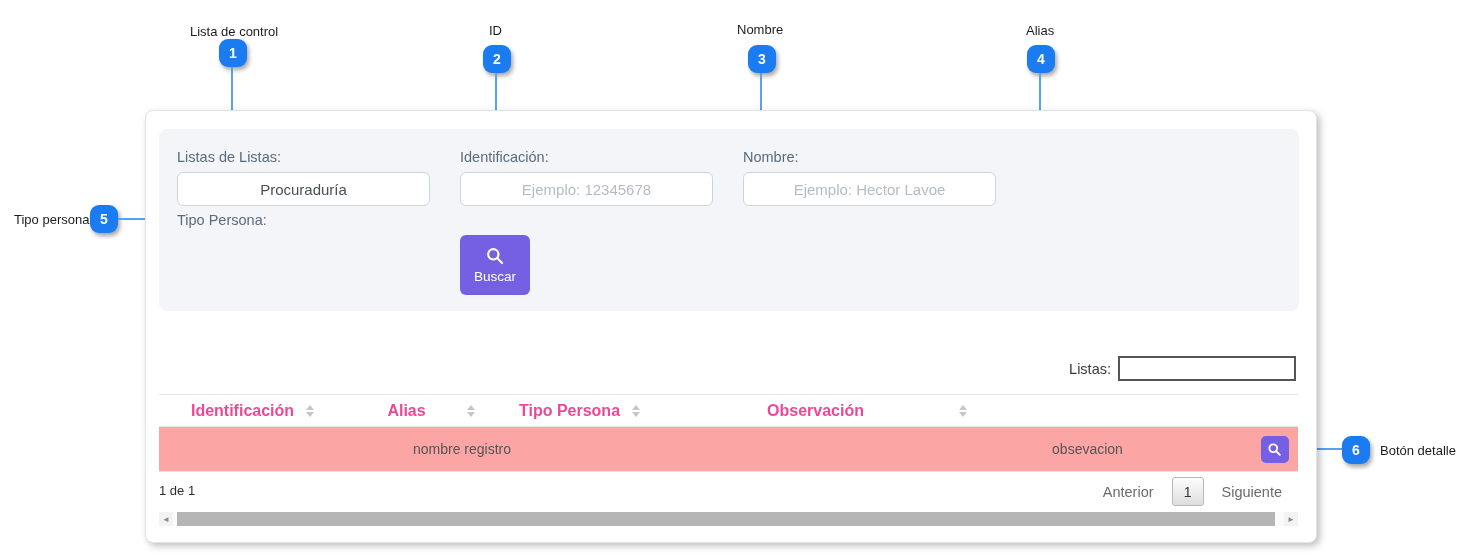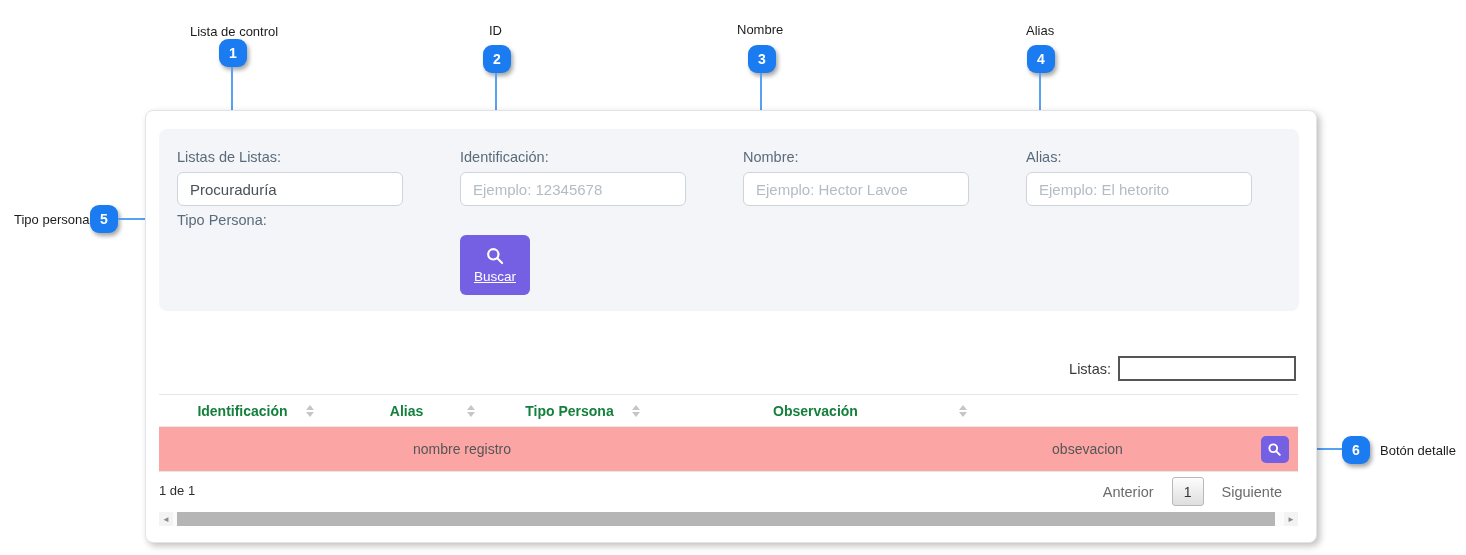--- a/index.html
+++ b/index.html
@@ -15,43 +15,43 @@
   .cline.v { width:2px; } .cline.h { height:2px; }
 
   
   .card { position:absolute; left:145px; top:110px; width:1172px; height:433px; background:#fff;
           border:1px solid #e4e4e7; border-radius:8px; box-shadow:3px 3px 7px rgba(0,0,0,.25); }
 
   .form-panel { position:absolute; left:13px; top:18px; width:1140px; height:182px;
                 background:#f4f5f8; border-radius:8px; }
   .fgroup { position:absolute; }
   .flabel { font-size:14.5px; color:#5a6b7b; display:block; }
-  .finput { margin-top:7px; width:226px; height:34px; border:1px solid #ced4da; border-radius:6px;
+  .finput { margin-top:7px; width:253px; height:34px; border:1px solid #ced4da; border-radius:6px;
             background:#fff; padding:12px 12px; font-size:15px; color:#495057;
-            font-family:"Liberation Sans","DejaVu Sans",sans-serif; outline:none; }
+            font-family:"Liberation Sans","DejaVu Sans",sans-serif; outline:none;text-align:center; }
   .finput::placeholder { color:#b4bcc3; }
   .finput.readonly { background:#e8edfa; border:none; height:36px; color:#3d434a; }
 
   .btn-buscar { position:absolute; left:301px; top:106px; width:70px; height:60px; border:none;
                 background:#7560e4; border-radius:6px; color:#fff; cursor:pointer;
                 display:flex; flex-direction:column; align-items:center; justify-content:center; gap:3px;
-                font-family:"Liberation Sans","DejaVu Sans",sans-serif;text-decoration:underline; }
+                font-family:"Liberation Sans","DejaVu Sans",sans-serif; }
   .btn-buscar span { font-size:13.5px; }
 
   
   .filter-row { position:absolute; top:245px; right:20px; display:flex; align-items:center; gap:7px; }
   .filter-label { font-size:14.5px; color:#3a3a3a; }
   .filter-input { width:178px; height:25px; border:2px solid #555; background:#fff; outline:none;
                   font-size:13px; padding:0 5px; }
 
   
   .tbl { position:absolute; left:13px; top:283px; width:1139px; }
   .thead { display:flex; height:33px; border-top:1px solid #e6e6e6; border-bottom:1px solid #e6e6e6;
            align-items:center; }
-  .th { position:relative; font-size:14px; font-weight:bold; color:#15803d; text-align:center; height:100%;
+  .th { position:relative; font-size:16px; font-weight:bold; color:#ec4899; text-align:center; height:100%;
         display:flex; align-items:center; justify-content:center; }
   .sort-icon { position:absolute; right:12px; top:50%; transform:translateY(-50%);
                display:flex; flex-direction:column; gap:2px; }
   .tri-up { width:0; height:0; border-left:4px solid transparent; border-right:4px solid transparent;
             border-bottom:5px solid #c6c6c6; }
   .tri-down { width:0; height:0; border-left:4px solid transparent; border-right:4px solid transparent;
               border-top:5px solid #c6c6c6; }
   .trow { display:flex; height:45px; background:#fca5a5; border-bottom:1px solid #e6e6e6; align-items:center; }
   .td { font-size:14px; color:#565656; text-align:center; display:flex; align-items:center; justify-content:center; height:100%; }
   .c1{width:167px}.c2{width:272px}.c3{width:161px}.c4{width:165px}.c5{width:327px}.c6{width:47px}
@@ -115,24 +115,20 @@
       <div class="fgroup" style="left:301px; top:20px;">
         <label class="flabel">Identificación:</label>
         <input class="finput" type="text" placeholder="Ejemplo: 12345678" style="">
       </div>
 
       <div class="fgroup" style="left:584px; top:20px;">
         <label class="flabel">Nombre:</label>
         <input class="finput" type="text" placeholder="Ejemplo: Hector Lavoe" style="">
       </div>
 
-      <div class="fgroup" style="left:867px; top:20px;">
-        <label class="flabel">Alias:</label>
-        <input class="finput" type="text" placeholder="Ejemplo: El hetorito" style="">
-      </div>
 
       <div class="fgroup" style="left:18px; top:83px;">
         <label class="flabel">Tipo Persona:</label>
       </div>
 
       <button class="btn-buscar">
         <svg width="20" height="20" viewBox="0 0 24 24">
           <circle cx="10" cy="10" r="6.2" fill="none" stroke="#ffffff" stroke-width="2.6"></circle>
           <line x1="14.8" y1="14.8" x2="20.5" y2="20.5" stroke="#ffffff" stroke-width="2.6" stroke-linecap="round"></line>
         </svg>

